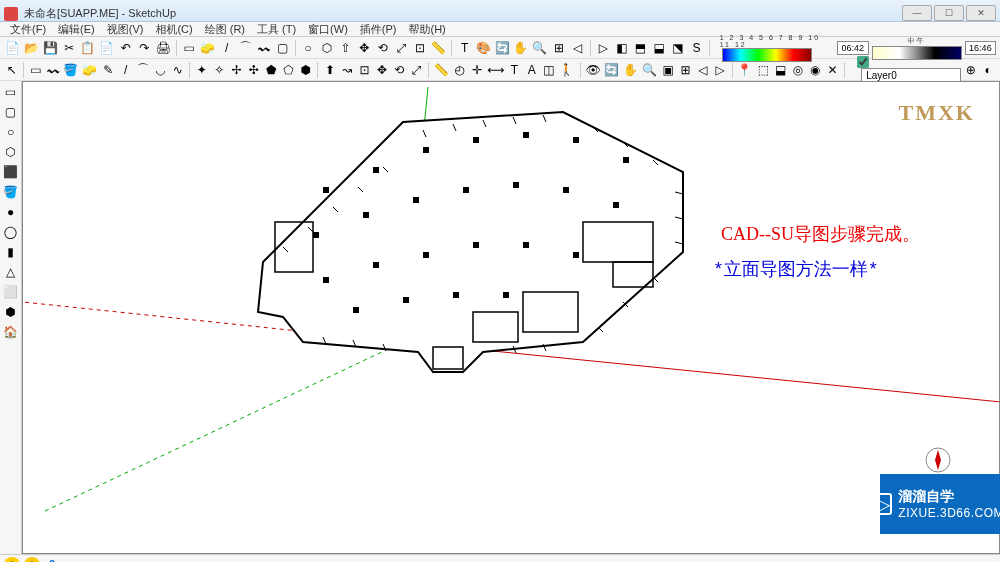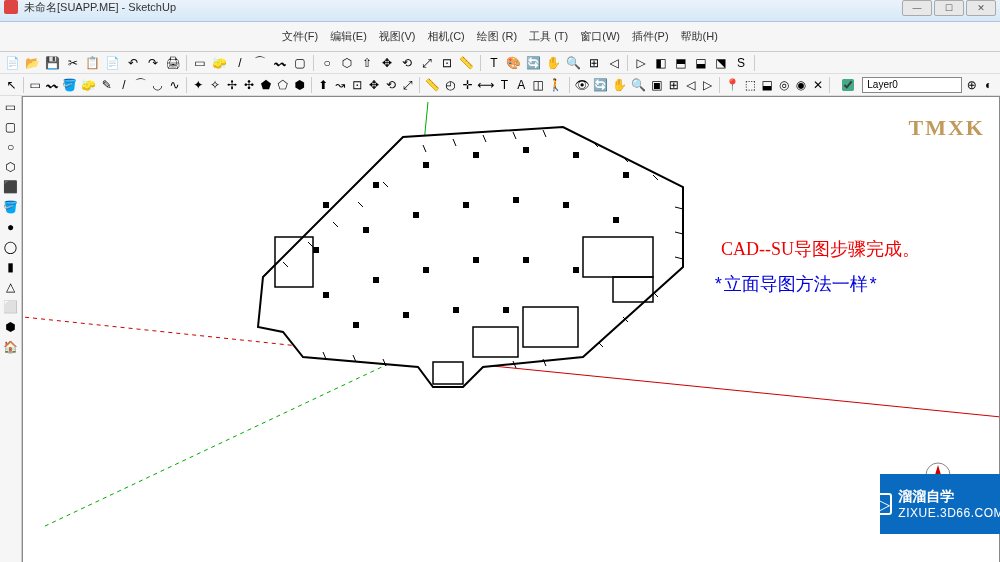--- a/index.html
+++ b/index.html
@@ -1,42 +1,42 @@
 <!DOCTYPE html>
 <html><head>
 <meta charset="utf-8">
 <style>
 * { margin: 0; padding: 0; box-sizing: border-box; font-family: "Microsoft YaHei", Arial, sans-serif; }
 body { width: 1000px; height: 562px; background: #f0f0f0; overflow: hidden; position: relative; }
 
-.titlebar { height: 22px; background: linear-gradient(#eaf3fb, #d6e8f7); display: flex; align-items: flex-start; padding: 0 4px; border-bottom: 1px solid #b0c4de; }
+.titlebar { height: 22px; background: linear-gradient(#eaf3fb, #d6e8f7); display: flex; align-items: flex-end; padding: 0 4px; border-bottom: 1px solid #b0c4de; }
 .titlebar .app-icon { width: 14px; height: 14px; background: #d44; border-radius: 2px; margin-right: 6px; }
 .titlebar .title { font-size: 11px; color: #333; flex: 1; }
 .titlebar .win-btns { display: flex; gap: 2px; }
 .titlebar .win-btn { width: 30px; height: 16px; background: #e8e8e8; border: 1px solid #aaa; border-radius: 2px; font-size: 9px; display: flex; align-items: center; justify-content: center; color: #555; }
 
-.menubar { height: 30px; background: #f6f6f6; display: flex; align-items: center; padding: 0 12px; border-bottom: 1px solid #ccc; justify-content: center; }
+.menubar { height: 15px; background: #f6f6f6; display: flex; align-items: center; padding: 0 4px; border-bottom: 1px solid #ccc; }
 .menubar .menu-item { font-size: 11px; color: #333; padding: 0 6px; cursor: pointer; }
 
 .toolbar-row { height: 22px; background: #f6f6f6; display: flex; align-items: center; padding: 0 4px; border-bottom: 1px solid #ddd; gap: 2px; }
 .tool-btn { width: 18px; height: 18px; display: flex; align-items: center; justify-content: center; font-size: 12px; cursor: pointer; border: 1px solid transparent; }
 .tool-sep { width: 1px; height: 16px; background: #ccc; margin: 0 2px; }
 .color-scale { width: 90px; height: 14px; background: linear-gradient(to right,#00f,#0ff,#0f0,#ff0,#f00,#800); border: 1px solid #888; margin: 0 2px; }
 .time-box { width: 36px; height: 14px; background: #fff; border: 1px solid #888; font-size: 9px; display: flex; align-items: center; justify-content: center; }
 .time-strip { width: 90px; height: 14px; background: linear-gradient(to right,#ffc,#fff 30%,#888 50%,#000 70%,#006 100%); border: 1px solid #888; }
 .layer-box { margin-left: 4px; width: 100px; height: 16px; border: 1px solid #888; background: #fff; font-size: 10px; display: flex; align-items: center; padding: 0 4px; }
 .layer-chk { width: 12px; height: 12px; margin-right: 4px; accent-color: #4a8; }
 
 .main-area { display: flex; height: 473px; }
 .left-toolbar { width: 22px; background: #f6f6f6; border-right: 1px solid #ccc; display: flex; flex-direction: column; align-items: center; gap: 2px; padding-top: 2px; }
 .left-tool { width: 18px; height: 18px; display: flex; align-items: center; justify-content: center; font-size: 12px; cursor: pointer; border: 1px solid transparent; }
 
 .viewport { flex: 1; background: #fff; position: relative; overflow: hidden; border: 1px solid #888; }
 .viewport svg { position: absolute; top: 0; left: 0; }
-.watermark { position: absolute; top: 18px; right: 14px; font-size: 22px; font-weight: bold; color: #c19a5b; font-family: "Times New Roman", serif; letter-spacing: 2px; margin-left: 48px; }
+.watermark { position: absolute; top: 18px; right: 24px; font-size: 22px; font-weight: bold; color: #c19a5b; font-family: "Times New Roman", serif; letter-spacing: 2px; margin-left: 48px; }
 .annotation1 { position: absolute; top: 140px; left: 690px; font-size: 18px; color: #e00; font-family: SimSun, serif; margin-left: 8px; }
 .annotation2 { position: absolute; top: 175px; left: 690px; font-size: 18px; color: #00d; font-family: Liberation Mono, monospace; }
 
 .statusbar { height: 20px; background: #f6f6f6; border-top: 1px solid #ccc; display: flex; align-items: center; padding: 0 4px; font-size: 11px; color: #333; gap: 4px; }
 .status-icon { width: 16px; height: 16px; border-radius: 8px; display: flex; align-items: center; justify-content: center; font-size: 10px; }
 
 .brand-overlay { position: absolute; right: 0; bottom: 28px; width: 120px; height: 60px; background: #0a6abf; display: flex; align-items: center; justify-content: center; gap: 6px; }
 .brand-overlay .play { width: 22px; height: 22px; border: 2px solid #fff; border-radius: 3px; display: flex; align-items: center; justify-content: center; }
 .brand-text { color: #fff; }
 .brand-text .big { font-size: 14px; font-weight: bold; }
@@ -104,20 +104,32 @@
     <div class="tool-btn">⊞</div>
     <div class="tool-btn">◁</div>
     <div class="tool-sep"></div>
     <div class="tool-btn">▷</div>
     <div class="tool-btn">◧</div>
     <div class="tool-btn">⬒</div>
     <div class="tool-btn">⬓</div>
     <div class="tool-btn">⬔</div>
     <div class="tool-btn">S</div>
     <div class="tool-sep"></div>
+    <div style="display: flex; align-items: center; gap: 3px; margin-left: 6px;">
+      <div>
+        <div class="scale-nums">1 2 3 4 5 6 7 8 9 10 11 12</div>
+        <div class="color-scale"></div>
+      </div>
+      <div class="time-box">06:42</div>
+      <div>
+        <div class="scale-nums" style="text-align: center;">中午</div>
+        <div class="time-strip"></div>
+      </div>
+      <div class="time-box">16:46</div>
+    </div>
   </div>
 
 <div class="toolbar-row" id="toolbar2">
     <div class="tool-btn">↖</div>
     <div class="tool-sep"></div>
     <div class="tool-btn">▭</div>
     <div class="tool-btn">〰</div>
     <div class="tool-btn">🪣</div>
     <div class="tool-btn">🧽</div>
     <div class="tool-btn">✎</div>
@@ -159,21 +171,21 @@
     <div class="tool-btn">◁</div>
     <div class="tool-btn">▷</div>
     <div class="tool-sep"></div>
     <div class="tool-btn">📍</div>
     <div class="tool-btn">⬚</div>
     <div class="tool-btn">⬓</div>
     <div class="tool-btn">◎</div>
     <div class="tool-btn">◉</div>
     <div class="tool-btn">✕</div>
     <div class="tool-sep"></div>
-    <div style="display: flex; align-items: center; margin-left: 8px;">
+    <div style="display: flex; margin-left: 8px; flex-direction: column;">
       <input type="checkbox" class="layer-chk" checked="" style="">
       <div class="layer-box">Layer0</div>
     </div>
     <div class="tool-btn">⊕</div>
     <div class="tool-btn">◐</div>
   </div>
 
 <div class="main-area">
   <div class="left-toolbar" id="lefttb">
       <div class="left-tool">▭</div>

